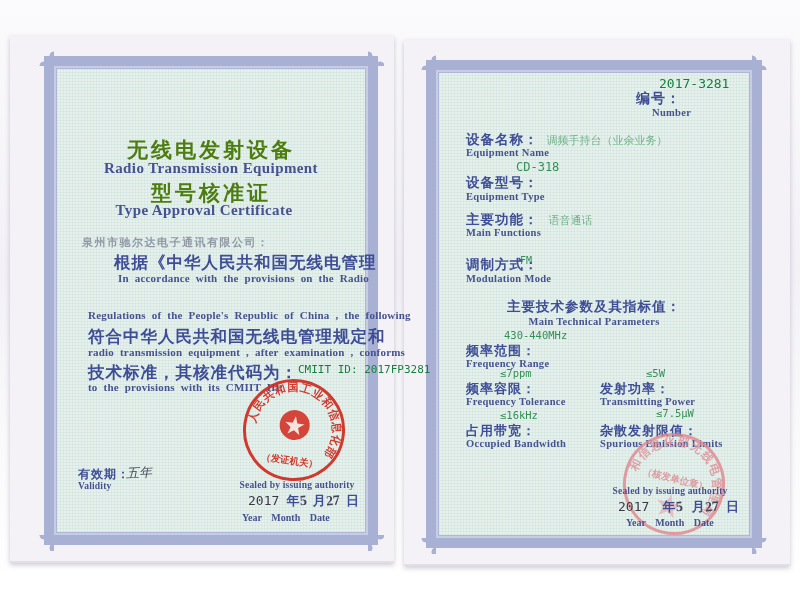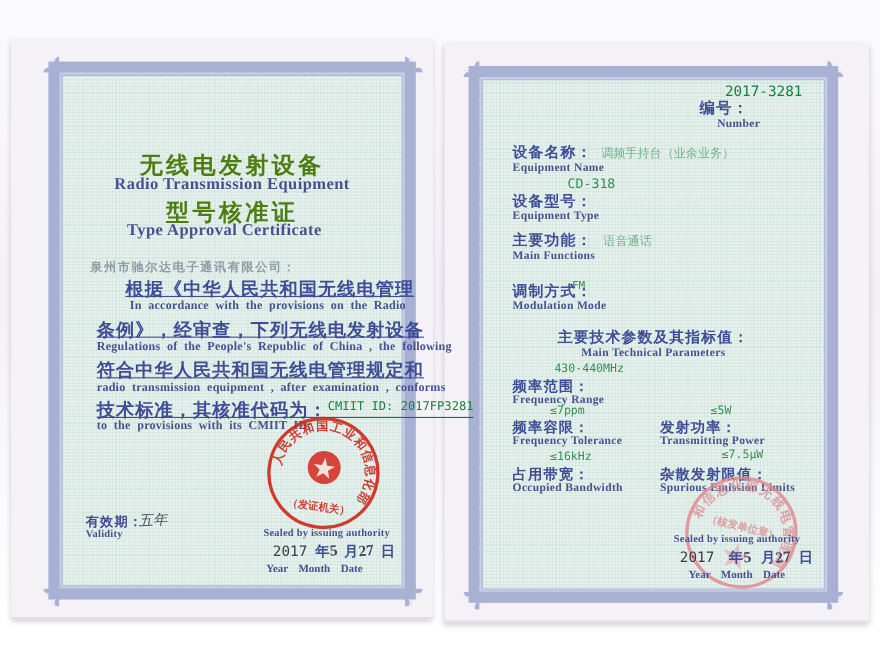--- a/index.html
+++ b/index.html
@@ -32,21 +32,21 @@
       radial-gradient(circle at 0% 50%,   #a8b1d4 4.2px, transparent 4.8px) right 10px top 0/6px 12px repeat-y;
   }
   .frame-left{left:34px;top:20px;width:334px;height:489px;}
   .frame-right{left:22px;top:20px;width:336px;height:488px;}
   .abs{position:absolute;z-index:1;}
   .ctr{text-align:center;}
   .cn{font-weight:bold;color:#3e4d95;letter-spacing:1px;}
   .en{font-weight:bold;color:#46518f;}
   .title-cn{font-size:21px;letter-spacing:3px;color:#4d7c0f;}
   .title-en{font-size:15px;letter-spacing:.4px;}
-  .body-cn{font-size:16.5px;white-space:nowrap;text-decoration:underline;}
+  .body-cn{font-size:16.5px;white-space:nowrap;}
   .body-en{font-size:11px;word-spacing:3px;letter-spacing:.2px;white-space:nowrap;}
   .addressee{font-size:11px;color:#7e8596;letter-spacing:1.5px;font-weight:bold;opacity:.8;}
   .mono{font-family:"DejaVu Sans Mono","Liberation Mono",monospace;color:#15803d;font-weight:normal;}
   .cmiit{font-size:11px;vertical-align:5px;letter-spacing:0;}
   .lbl-cn{font-size:13.5px;white-space:nowrap;}
   .lbl-en{font-size:10.5px;letter-spacing:.3px;white-space:nowrap;}
   .val{font-size:11px;opacity:.85;}
   .val-faint{opacity:.55;}
   .hand{font-family:"DejaVu Serif",serif;font-style:italic;color:#4d4d5c;}
   .small-en{font-size:9.5px;letter-spacing:.2px;}
@@ -67,21 +67,20 @@
   <div class="abs ctr title-cn cn" style="left:34px;top:100px;width:334px;">无线电发射设备</div>
   <div class="abs ctr title-en en" style="left:34px;top:124px;width:334px;">Radio Transmission Equipment</div>
   <div class="abs ctr title-cn cn" style="left:34px;top:143px;width:334px;">型号核准证</div>
   <div class="abs ctr title-en en" style="left:34px;top:166px;width:320px;">Type Approval Certificate</div>
 
   <div class="abs addressee" style="left:72px;top:199px;">泉州市驰尔达电子通讯有限公司：</div>
 
   <div class="abs body-cn cn" style="left:104px;top:216px;">根据《中华人民共和国无线电管理</div>
   <div class="abs body-en en" style="left:108px;top:236px;">In accordance with the provisions on the Radio</div>
 
-  <div class="abs body-cn cn" style="left:78px;top:253px;">条例》，经审查，下列无线电发射设备</div>
   <div class="abs body-en en" style="left:78px;top:273px;">Regulations of the People's Republic of China , the following</div>
 
   <div class="abs body-en en" style="left:78px;top:310px;">radio transmission equipment , after examination , conforms</div>
   <div class="abs body-cn cn" style="left:78px;top:290px;">符合中华人民共和国无线电管理规定和</div>
 
   <div class="abs body-cn cn" style="left:78px;top:326px;"><span>技术标准，其核准代码为：</span><span class="mono cmiit">CMIIT ID: 2017FP3281</span></div>
   <div class="abs body-en en" style="left:78px;top:345px;">to the provisions with its CMIIT ID:</div>
 
   <div class="abs cn" style="left:68px;top:430px;font-size:12px;">有效期：</div>
   <div class="abs hand" style="left:116px;top:428px;font-size:13px;transform:rotate(-3deg);">五年</div>

